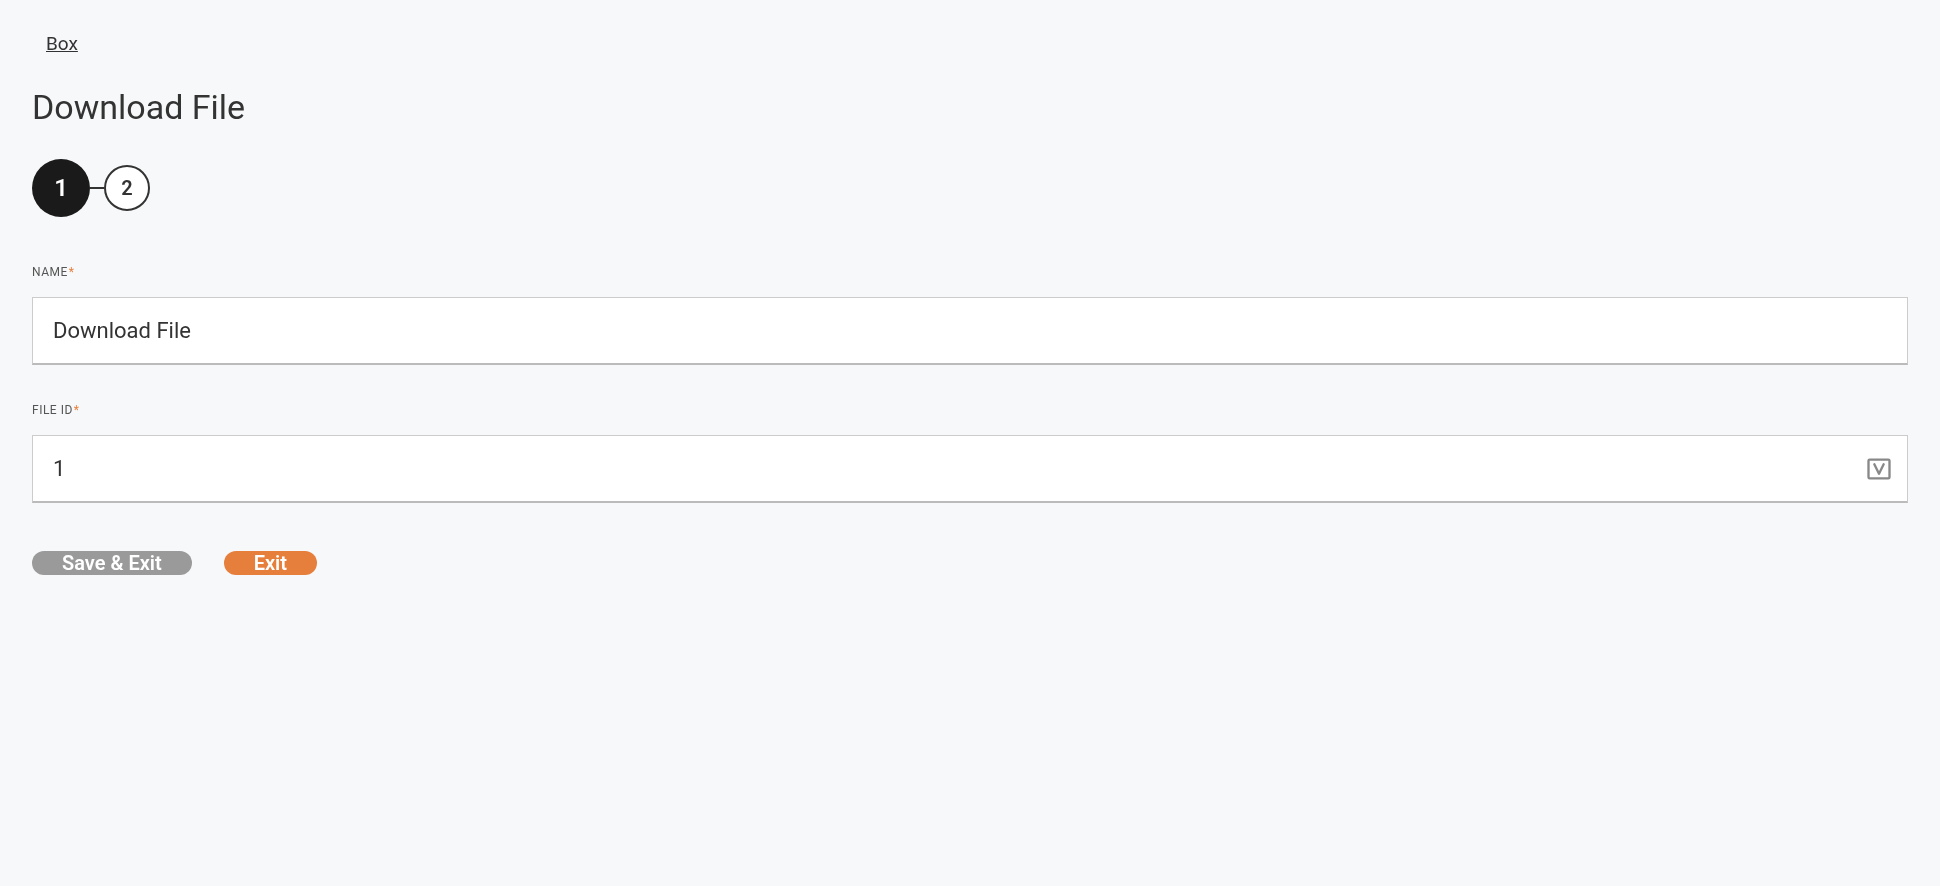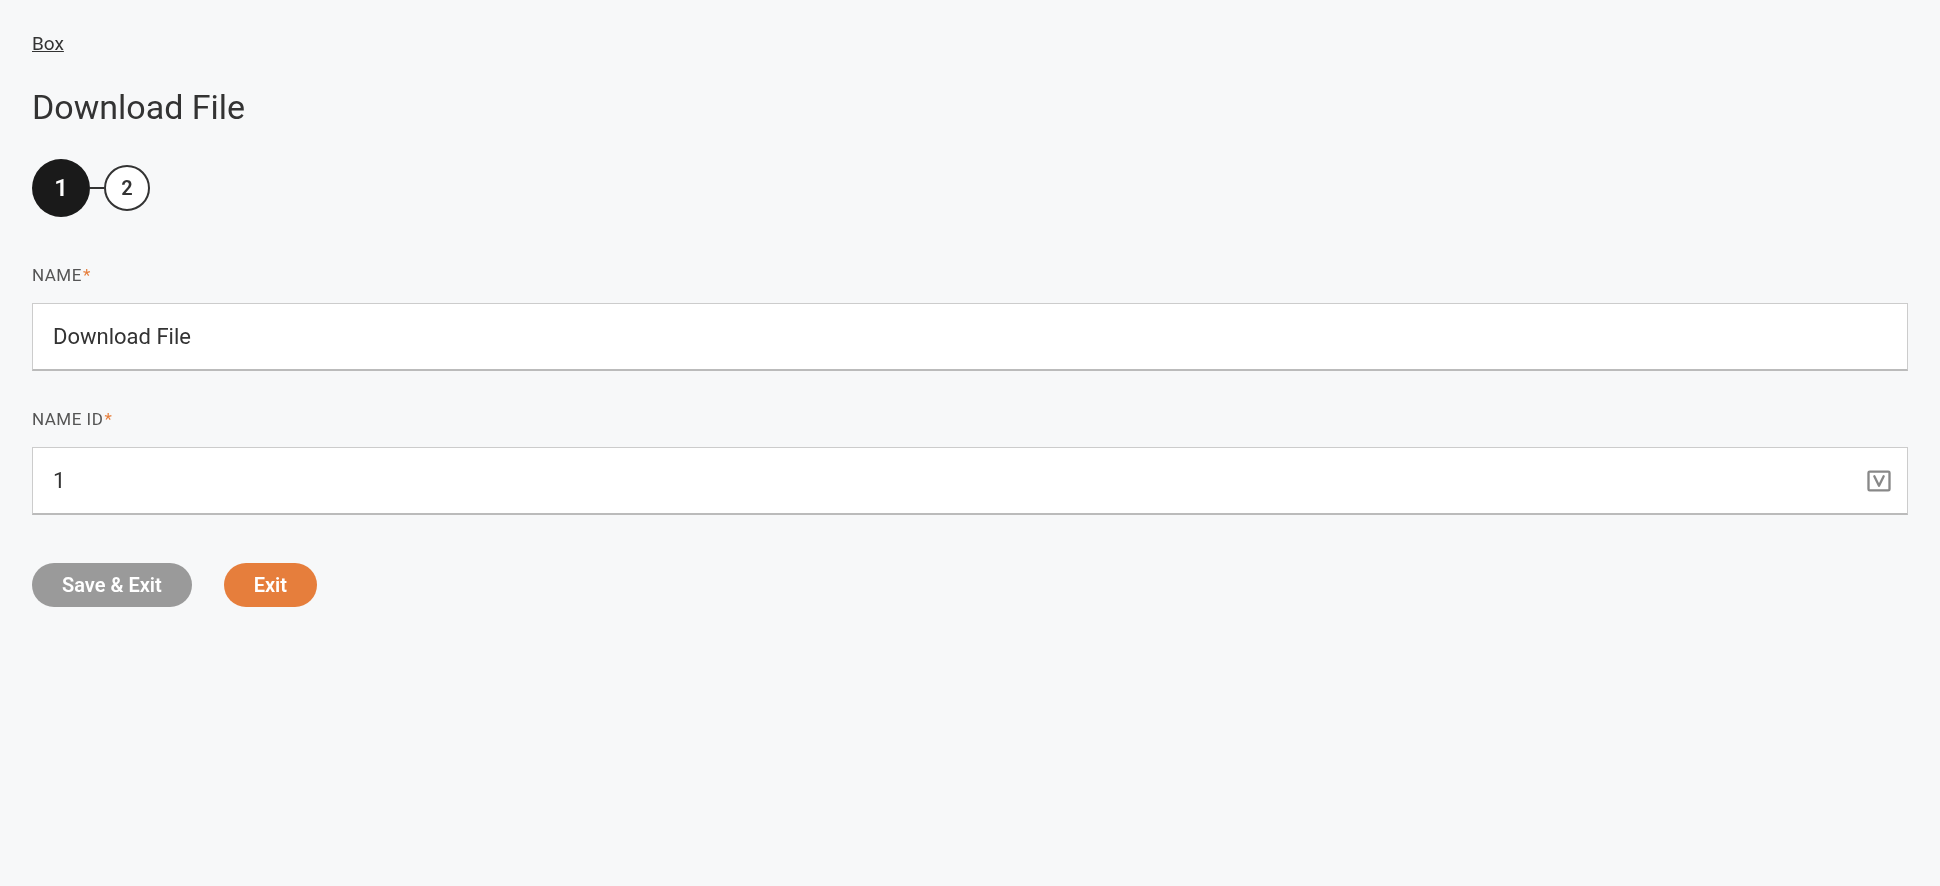--- a/index.html
+++ b/index.html
@@ -11,20 +11,21 @@
       font-family: -apple-system, BlinkMacSystemFont, "Segoe UI", Roboto, Helvetica, Arial, sans-serif;
       background-color: #f7f8f9;
       padding: 32px;
       color: #333;
     }
     .breadcrumb-link {
       color: #333;
       text-decoration: underline;
       font-size: 19px;
       display: inline-block;
+      margin-left: 14px;
     }
     .page-title {
       font-size: 34px;
       font-weight: 400;
       color: #333;
       margin-top: 32px;
       margin-bottom: 32px;
     }
     .stepper {
       display: flex;
@@ -56,21 +57,21 @@
     .step-connector {
       width: 14px;
       height: 2px;
       background-color: #333;
     }
     .form-group {
       margin-bottom: 38px;
     }
     .form-label {
       display: block;
-      font-size: 17px;
+      font-size: 12px;
       color: #555;
       letter-spacing: 0.5px;
       margin-bottom: 18px;
     }
     .required-asterisk {
       color: #e67e3c;
       margin-left: 1px;
     }
     .form-input-wrapper {
       position: relative;
@@ -105,21 +106,21 @@
       height: 28px;
     }
     .button-row {
       display: flex;
       gap: 32px;
       margin-top: 48px;
     }
     .btn {
       border: none;
       border-radius: 999px;
-      padding: 10px 30px;
+      padding: 0 30px;
       font-size: 20px;
       font-weight: 600;
       cursor: pointer;
       color: white;
       font-family: inherit;
     }
     .btn-secondary {
       background-color: #9a9a9a;
     }
     .btn-primary {
@@ -145,21 +146,21 @@
   <label class="form-label">
     <span>NAME</span><span class="required-asterisk">*</span>
   </label>
   <div class="form-input-wrapper">
     <input type="text" class="form-input" value="Download File" style="">
   </div>
 </div>
 
 <div class="form-group">
   <label class="form-label">
-    <span>NAME ID</span><span class="required-asterisk">*</span>
+    <span>FILE ID</span><span class="required-asterisk">*</span>
   </label>
   <div class="form-input-wrapper">
     <input type="text" class="form-input" value="1" style="">
     <span class="input-icon">
       <svg viewBox="0 0 24 24" fill="none" stroke="#888" stroke-width="2">
         <rect x="3" y="4" width="18" height="16" rx="1"></rect>
         <path d="M8 8 L12 16 L16 8" stroke-linecap="round" stroke-linejoin="round"></path>
       </svg>
     </span>
   </div>

